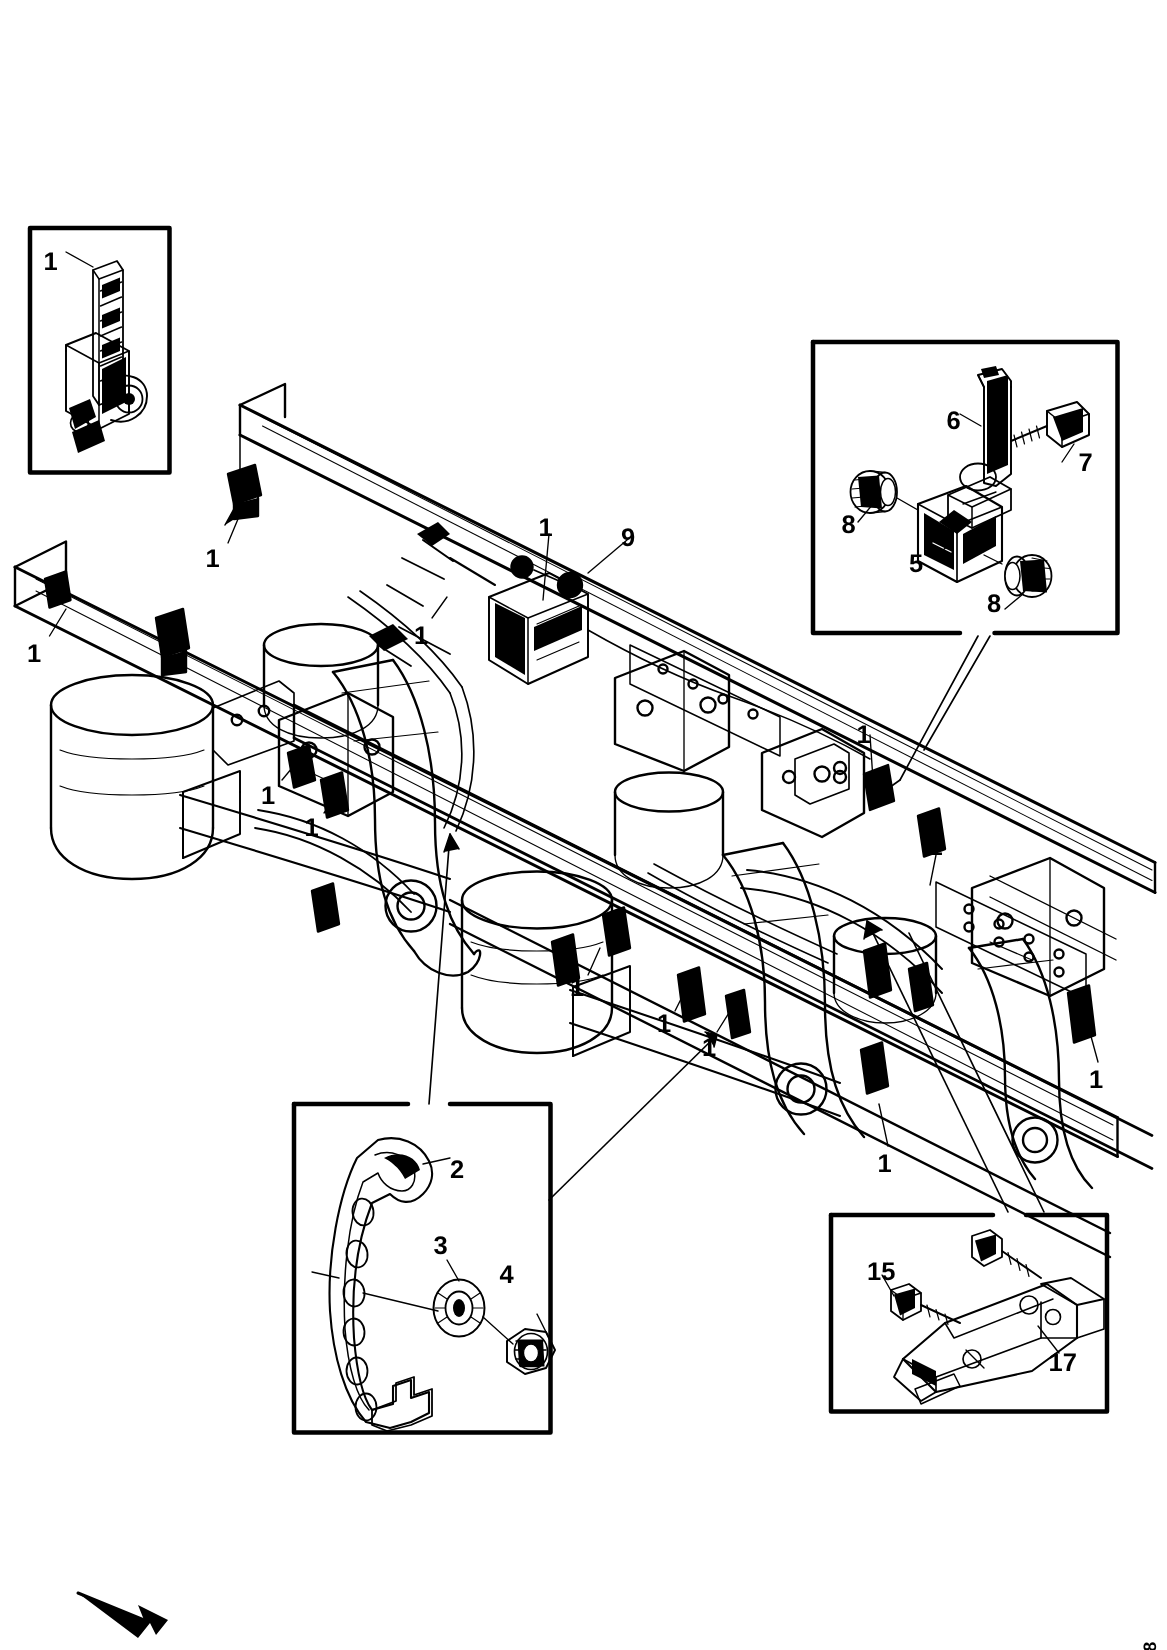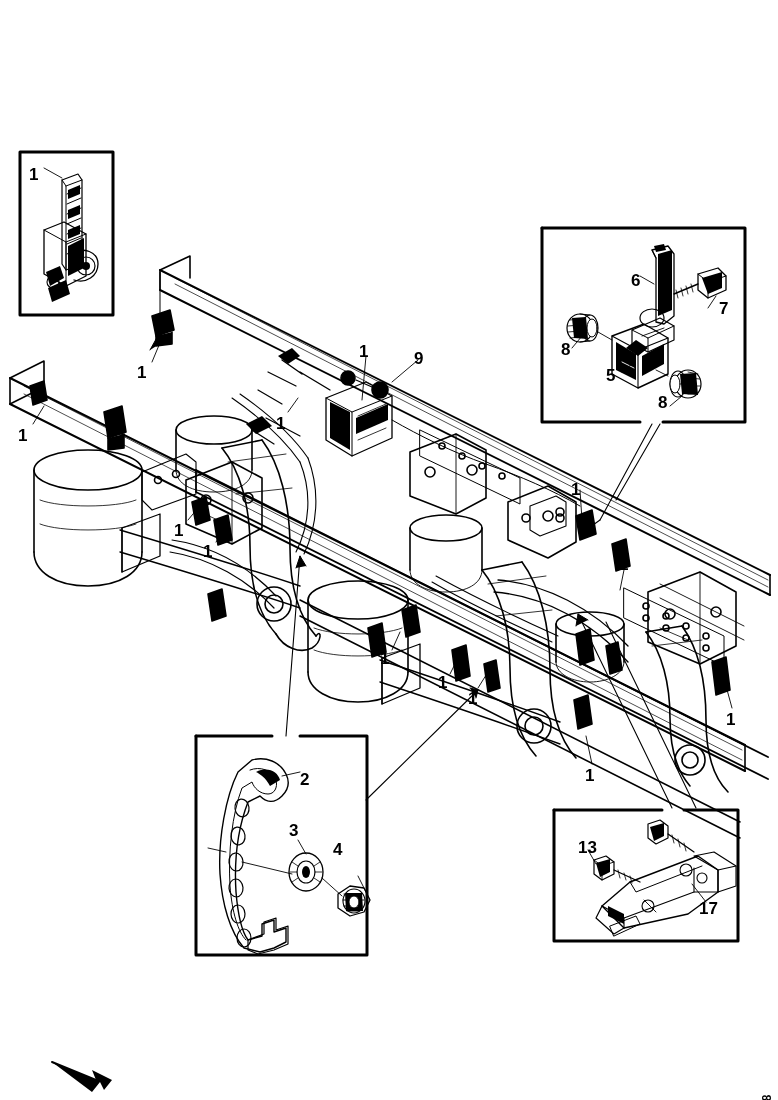--- a/index.html
+++ b/index.html
@@ -607,19 +607,19 @@
       <div class="callout" style="left: 726px; top: 711px;">1</div>
       <div class="callout" style="left: 585px; top: 767px;">1</div>
       <div class="callout" style="left: 631px; top: 272px;">6</div>
       <div class="callout" style="left: 719px; top: 300px;">7</div>
       <div class="callout" style="left: 561px; top: 341px;">8</div>
       <div class="callout" style="left: 606px; top: 367px;">5</div>
       <div class="callout" style="left: 658px; top: 394px;">8</div>
       <div class="callout" style="left: 300px; top: 771px;">2</div>
       <div class="callout" style="left: 289px; top: 822px;">3</div>
       <div class="callout" style="left: 333px; top: 841px;">4</div>
-      <div class="callout" style="left: 578px; top: 839px;">13</div>
+      <div class="callout" style="left: 578px; top: 839px;">15</div>
       <div class="callout" style="left: 699px; top: 900px;">17</div>
     </div>
 
   <div id="watermark">391 898</div>
 
 </div>
 
 </body></html>

